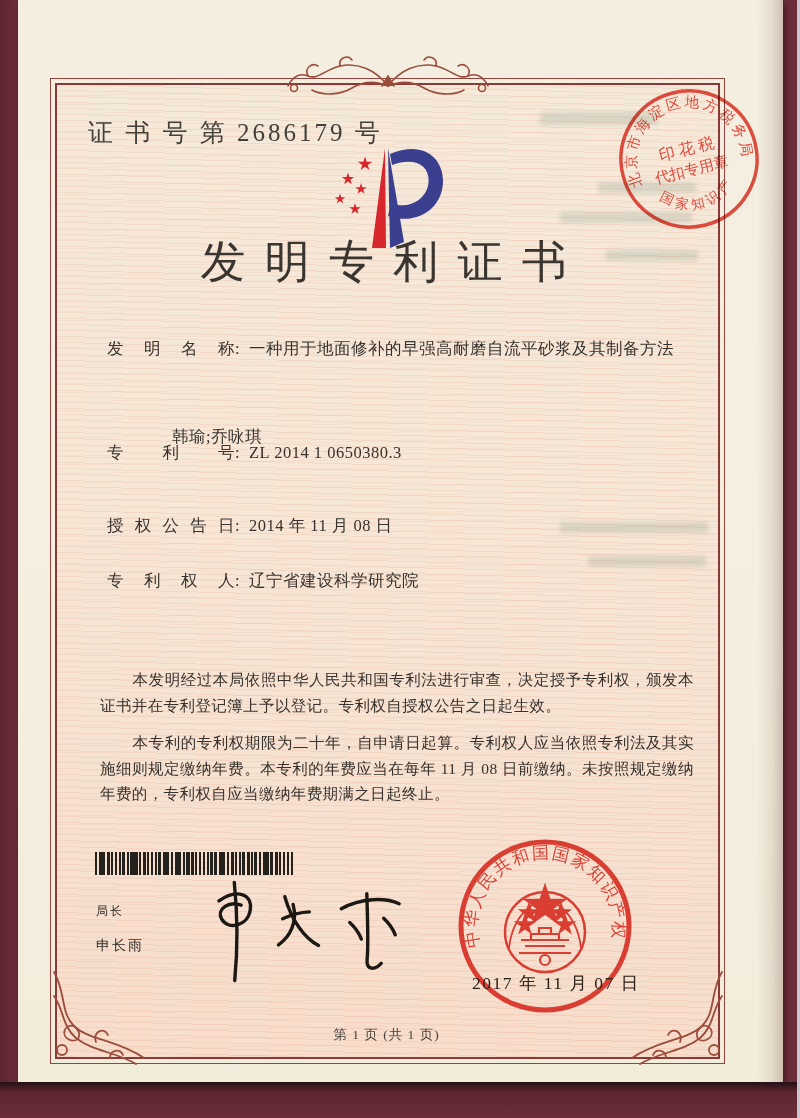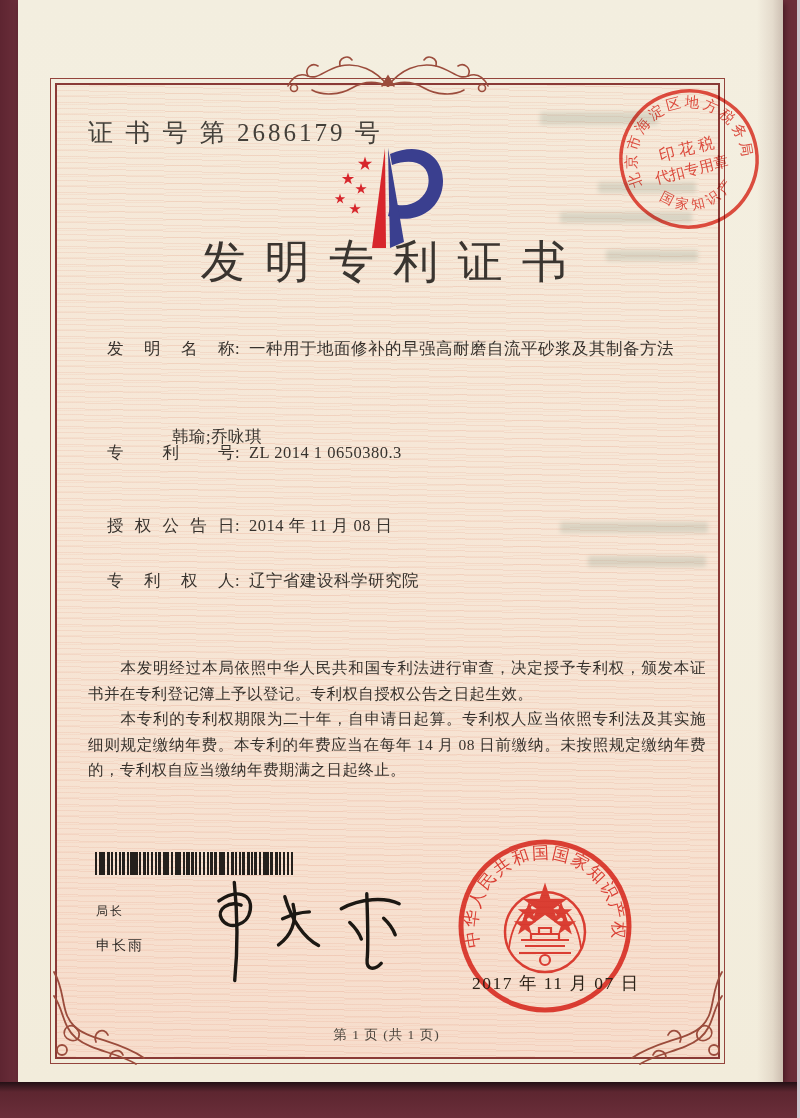--- a/index.html
+++ b/index.html
@@ -31,21 +31,21 @@
   .title{position:absolute;left:50px;top:232px;width:615px;text-align:center;
          font-size:45px;letter-spacing:4px;color:#3a3530;font-weight:500;padding-left:28px;}
 
   .row{position:absolute;left:88px;width:625px;font-size:16.5px;color:#37322d;letter-spacing:.5px;line-height:26px;}
   .lbl{display:inline-block;width:128px;text-align:justify;text-align-last:justify;vertical-align:top;margin-left:19px;}
   .colon{display:inline-block;width:14px;}
   .val{letter-spacing:.5px;}
 
   .bodytext{position:absolute;left:88px;top:655px;width:618px;font-size:15.5px;
             line-height:25.5px;color:#37322d;letter-spacing:.4px;text-align:justify;}
-  .bodytext p{margin:0;text-indent:2.1em;}
+  .bodytext p{margin:12px;text-indent:2.1em;}
 
   .barcode{position:absolute;left:95px;top:852px;width:200px;height:23px;
      background:
        repeating-linear-gradient(90deg,#24201c 0 2px,rgba(0,0,0,0) 2px 4px),
        repeating-linear-gradient(90deg,#24201c 0 1px,rgba(0,0,0,0) 1px 7px),
        repeating-linear-gradient(90deg,rgba(0,0,0,0) 0 5px,#24201c 5px 7px,rgba(0,0,0,0) 7px 11px);}
 
   .signer-title{position:absolute;left:96px;top:903px;font-size:12px;color:#2f2b27;letter-spacing:2px;}
   .signer-name{position:absolute;left:96px;top:937px;font-size:14px;color:#2f2b27;letter-spacing:2px;}
   #sig{position:absolute;left:190px;top:876px;transform:rotate(-2deg);}
@@ -151,21 +151,21 @@
   </div>
   <div class="row" style="top:513px">
     <span class="lbl">授权公告日</span><span class="colon">:</span><span class="val">2014 年 11 月 08 日</span>
   </div>
   <div class="row" style="top:568px">
     <span class="lbl">专利权人</span><span class="colon">:</span><span class="val">辽宁省建设科学研究院</span>
   </div>
 
   <div class="bodytext">
     <p>本发明经过本局依照中华人民共和国专利法进行审查，决定授予专利权，颁发本证书并在专利登记簿上予以登记。专利权自授权公告之日起生效。</p>
-    <p>本专利的专利权期限为二十年，自申请日起算。专利权人应当依照专利法及其实施细则规定缴纳年费。本专利的年费应当在每年 14 月 08 日前缴纳。未按照规定缴纳年费的，专利权自应当缴纳年费期满之日起终止。</p>
+    <p>本专利的专利权期限为二十年，自申请日起算。专利权人应当依照专利法及其实施细则规定缴纳年费。本专利的年费应当在每年 11 月 08 日前缴纳。未按照规定缴纳年费的，专利权自应当缴纳年费期满之日起终止。</p>
   </div>
 
   <div class="barcode"></div>
 
   <div class="signer-title">局长</div>
   <div class="signer-name">申长雨</div>
 
   <svg id="sig" width="230" height="108" viewBox="0 0 230 108">
     <g fill="none" stroke="#1c1813" stroke-width="3.4" stroke-linecap="round" stroke-linejoin="round">
       <path d="M30,22 C48,10 64,16 61,32 C58,48 38,52 32,40 C27,30 40,22 52,27"></path>

